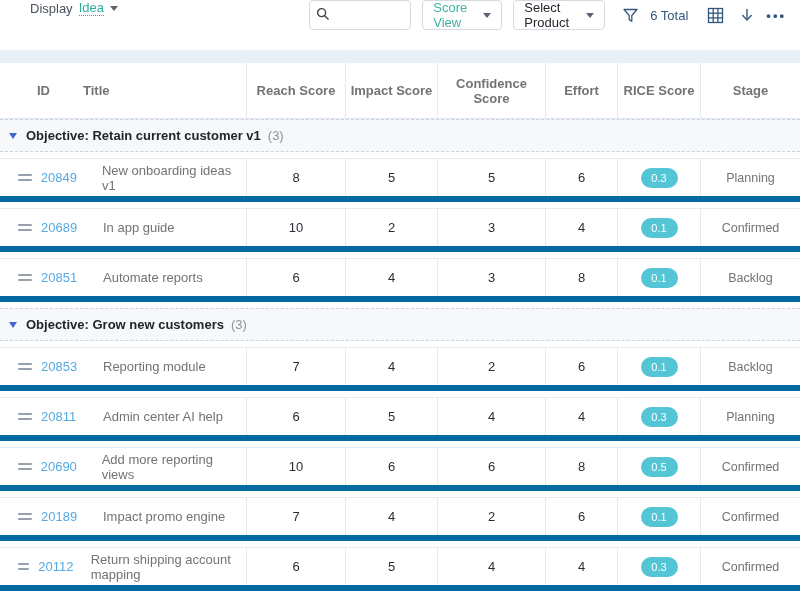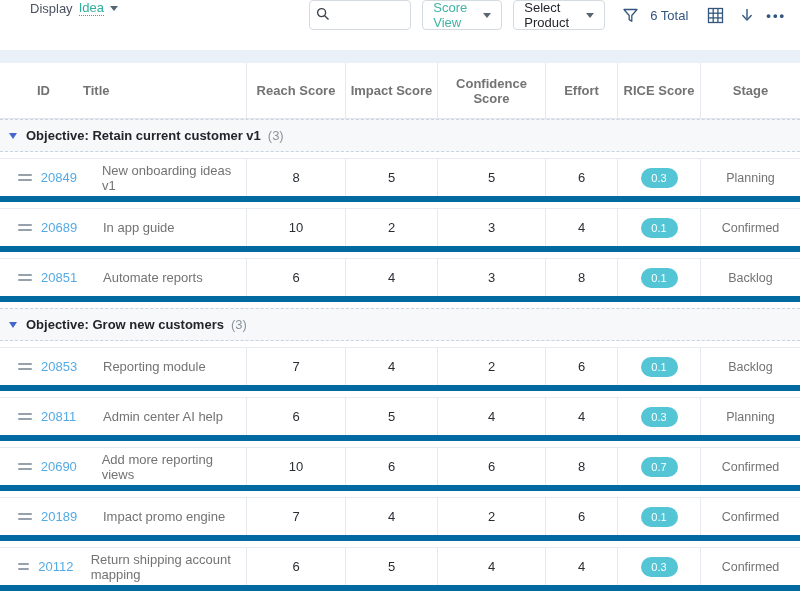--- a/index.html
+++ b/index.html
@@ -249,21 +249,21 @@
           <i></i>
         </span>
       <a class="idlink">20690</a>
       <span class="title">Add more reporting views</span>
     </div>
     <div class="cell num">10</div>
     <div class="cell num">6</div>
     <div class="cell num">6</div>
     <div class="cell num">8</div>
     <div class="cell num">
-        <span class="badge">0.7</span>
+        <span class="badge">0.5</span>
       </div>
     <div class="cell num">
         <span class="stage">Confirmed</span>
       </div>
   </div>
 
   <div class="data-row row-grid">
     <div class="cell first">
       <span class="handle">
           <i></i>

